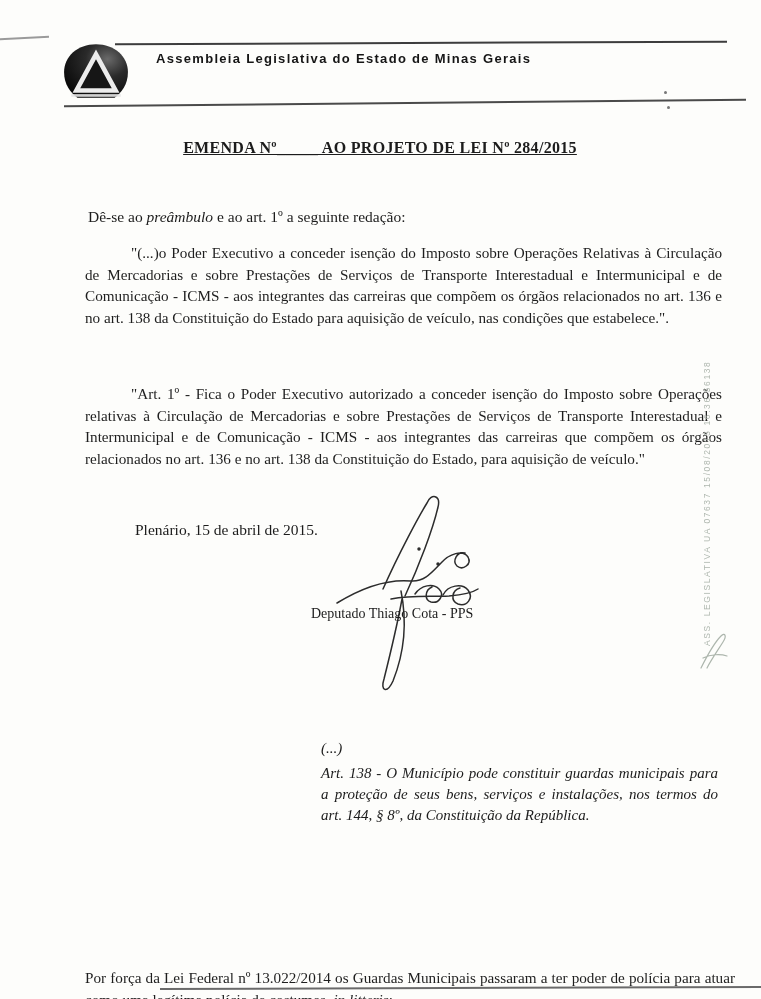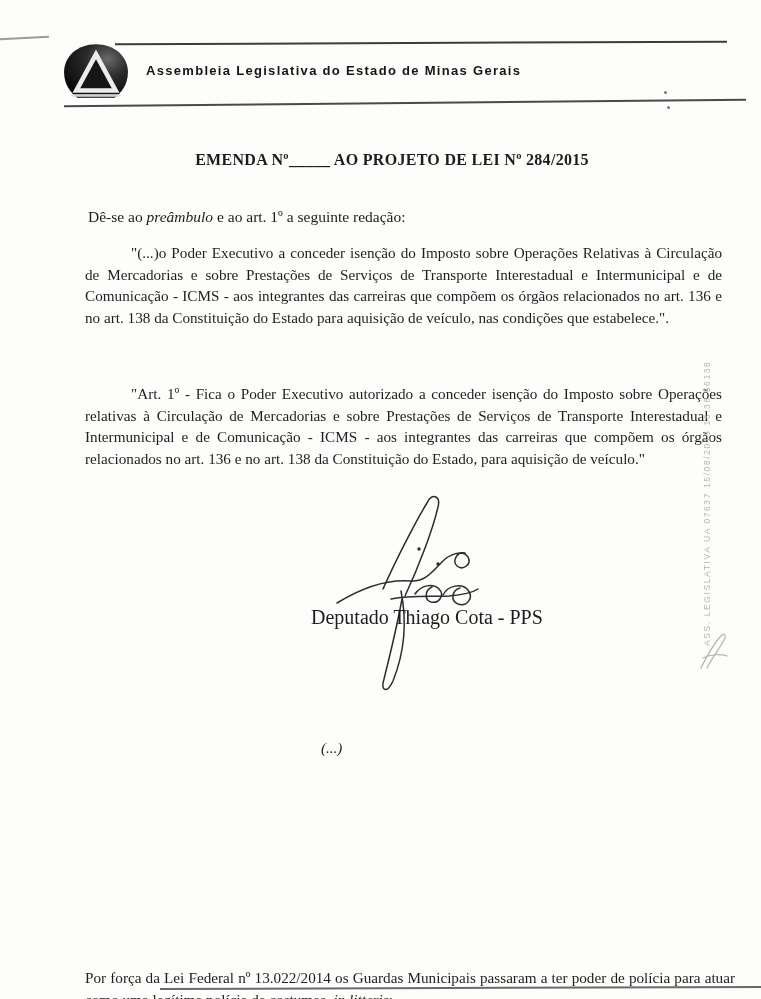--- a/index.html
+++ b/index.html
@@ -10,33 +10,33 @@
   .artifact-line{position:absolute;left:-3px;top:37px;width:52px;height:2px;background:#9a9a9a;transform:rotate(-3deg);}
   .dot{position:absolute;width:3px;height:3px;border-radius:50%;background:#777;}
   .d1{left:664px;top:91px;}
   .d2{left:667px;top:106px;}
 
   
   .hdr-line{position:absolute;height:2px;background:#3d3d3d;}
   .hdr-line.top{left:115px;top:42px;width:612px;transform:rotate(-0.25deg);}
   .hdr-line.bottom{left:64px;top:102px;width:682px;height:2px;transform:rotate(-0.55deg);background:#4a4a4a;}
   .logo{position:absolute;left:62px;top:43px;width:68px;height:60px;}
-  .hdr-text{position:absolute;left:146px;top:51px;font-family:"Liberation Sans",sans-serif;font-weight:bold;font-size:13px;letter-spacing:1.3px;color:#151515;margin-top:12px;}
+  .hdr-text{position:absolute;left:156px;top:51px;font-family:"Liberation Sans",sans-serif;font-weight:bold;font-size:13px;letter-spacing:1.3px;color:#151515;}
 
   
-  .title{position:absolute;left:120px;top:139px;width:520px;margin:12px;text-align:center;font-size:16px;font-weight:bold;letter-spacing:0.3px;}
+  .title{position:absolute;left:120px;top:139px;width:520px;margin:0;text-align:center;font-size:16px;font-weight:bold;letter-spacing:0.3px;text-decoration:underline;}
 
   
   p{margin:0;}
   .intro{position:absolute;left:88px;top:208px;font-size:15.5px;}
   .body{position:absolute;font-size:15.2px;line-height:21.5px;text-align:justify;color:#1e1e1e;}
   .p1{left:85px;top:242px;width:637px;text-indent:46px;}
   .p2{left:85px;top:383px;width:637px;text-indent:46px;}
   .plenario{position:absolute;left:135px;top:521px;font-size:15.5px;}
-  .deputado{position:absolute;left:311px;top:606px;font-size:20px;}
+  .deputado{position:absolute;left:311px;top:606px;font-size:14px;}
   .just{left:85px;top:679px;width:650px;}
   .just b{letter-spacing:0.2px;}
   .ellipsis{position:absolute;left:321px;top:740px;font-size:15px;}
   .bquote{position:absolute;left:321px;top:763px;width:397px;font-size:15px;line-height:21px;text-align:justify;font-style:italic;}
   .p3{left:85px;top:854px;width:650px;}
   .p4{left:85px;top:929px;width:650px;margin-top:38px;}
 
   .bottom-line{position:absolute;left:160px;top:987px;width:601px;height:2px;background:#6a6a6a;transform:rotate(-0.2deg);}
 
   
@@ -79,39 +79,41 @@
   <div class="dot d2"></div>
 
   <h1 class="title">EMENDA Nº_____ AO PROJETO DE LEI Nº 284/2015</h1>
 
   <p class="intro"><span>Dê-se ao </span><i>preâmbulo</i><span> e ao art. 1º a seguinte redação:</span></p>
 
   <p class="body p1">"(...)o Poder Executivo a conceder isenção do Imposto sobre Operações Relativas à Circulação de Mercadorias e sobre Prestações de Serviços de Transporte Interestadual e Intermunicipal e de Comunicação - ICMS - aos integrantes das carreiras que compõem os órgãos relacionados no art. 136 e no art. 138 da Constituição do Estado para aquisição de veículo, nas condições que estabelece.".</p>
 
   <p class="body p2">"Art. 1º - Fica o Poder Executivo autorizado a conceder isenção do Imposto sobre Operações relativas à Circulação de Mercadorias e sobre Prestações de Serviços de Transporte Interestadual e Intermunicipal e de Comunicação - ICMS - aos integrantes das carreiras que compõem os órgãos relacionados no art. 136 e no art. 138 da Constituição do Estado, para aquisição de veículo."</p>
 
+  <p class="plenario">Plenário, 15 de abril de 2015.</p>
 
   <svg class="signature" viewBox="0 0 160 206">
     <g fill="none" stroke="#2c2c2c" stroke-width="1.5" stroke-linecap="round">
       <path d="M 52 98 C 68 62, 88 25, 96 12 C 100 2, 110 4, 107 16 C 102 38, 88 75, 74 105"></path>
       <path d="M 6 112 C 32 96, 58 88, 80 90 C 94 91, 102 80, 110 72 C 118 63, 132 58, 137 66 C 141 73, 132 80, 126 75 C 121 70, 126 60, 134 62"></path>
       <path d="M 84 103 C 90 94, 102 92, 108 98 C 114 104, 108 113, 100 111 C 93 109, 94 99, 101 96"></path>
       <path d="M 112 104 C 117 94, 131 92, 137 99 C 143 107, 136 116, 127 113 C 119 110, 121 99, 129 97"></path>
       <path d="M 60 108 C 80 104, 100 106, 118 105 C 130 104, 141 102, 147 98"></path>
       <path d="M 70 100 C 76 130, 74 160, 62 190 C 56 203, 49 200, 53 188 C 58 168, 66 135, 71 108"></path>
       <circle cx="88" cy="58" r="1" fill="#2c2c2c"></circle>
       <circle cx="107" cy="73" r="1" fill="#2c2c2c"></circle>
     </g>
   </svg>
 
   <p class="deputado">Deputado Thiago Cota - PPS</p>
 
 
   <p class="ellipsis"><i>(...)</i></p>
 
+  <p class="bquote">Art. 138 - O Município pode constituir guardas municipais para a proteção de seus bens, serviços e instalações, nos termos do art. 144, § 8º, da Constituição da República.</p>
 
 
   <p class="body p4"><span>Por força da Lei Federal nº 13.022/2014 os Guardas Municipais passaram a ter poder de polícia para atuar como uma legítima polícia de costumes, </span><i>in litteris</i><span>:</span></p>
 
   <div class="bottom-line"></div>
 
   <div class="stamp">ASS. LEGISLATIVA UA 07637 15/08/2015 16:36 56138</div>
 
   <svg class="stamp-squiggle" viewBox="0 0 40 50">
     <path d="M 8 40 C 14 28, 22 14, 28 8 C 32 4, 34 8, 30 14 C 25 22, 18 32, 14 40 M 10 30 C 18 26, 28 26, 34 28" fill="none" stroke="#adb6ad" stroke-width="1.2" stroke-linecap="round"></path>

